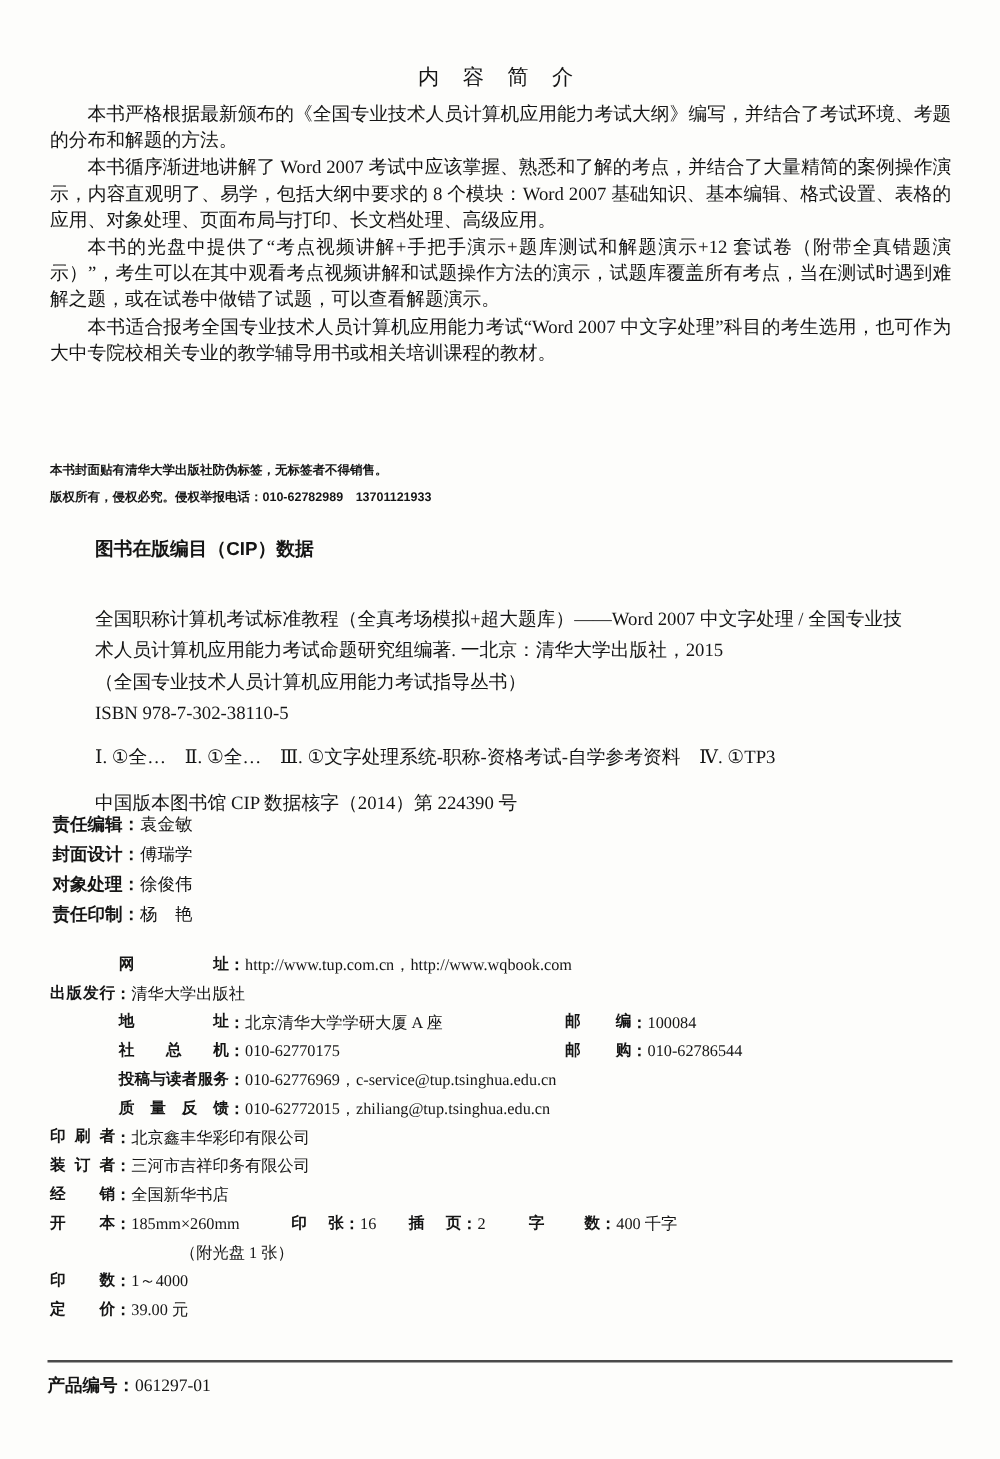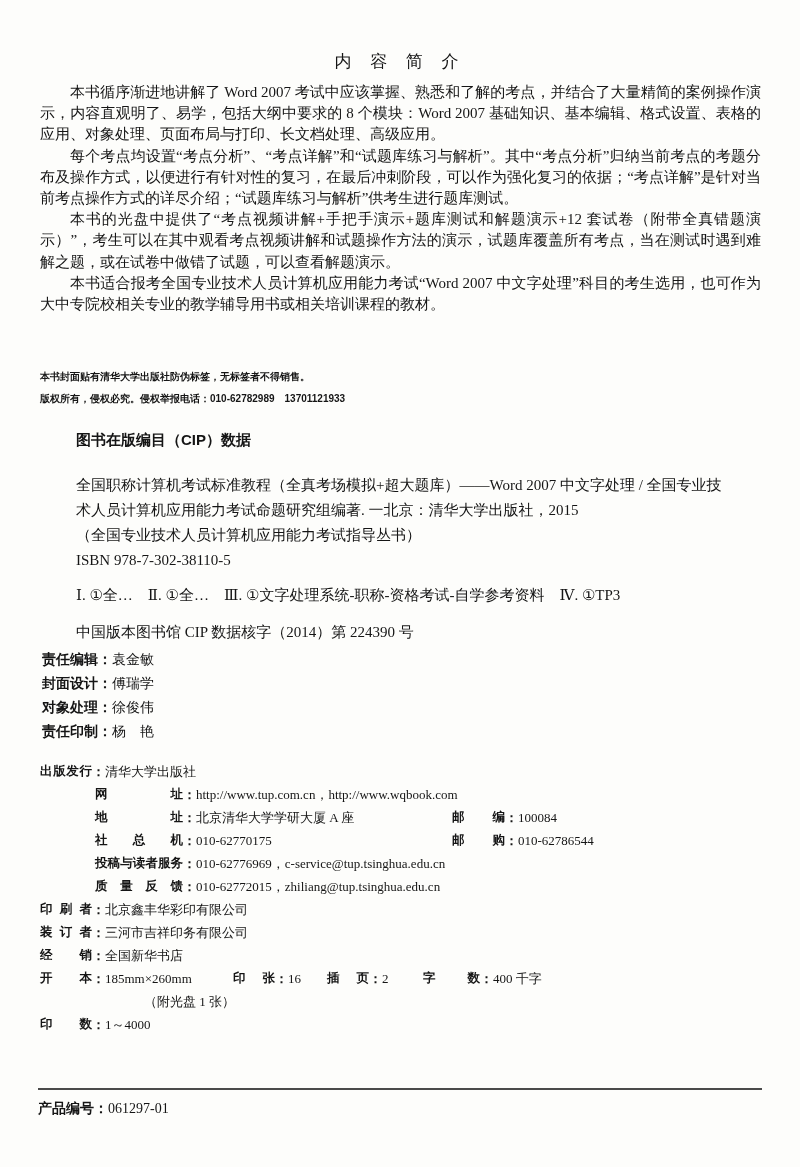--- a/index.html
+++ b/index.html
@@ -27,21 +27,21 @@
 
   .notice{position:absolute;top:366px;left:40px;width:721px;
     font-family:"Liberation Sans","DejaVu Sans",sans-serif;
     font-weight:700;font-size:10px;line-height:22px;}
   .notice p{margin:0;}
 
   .cip{position:absolute;top:430px;left:76px;width:690px;font-size:15px;}
   .cip p{margin:0;}
   .cip .cip-heading{
     font-family:"Liberation Sans","DejaVu Sans",sans-serif;
-    font-weight:700;line-height:19px;margin-bottom:24px;}
+    font-weight:700;line-height:19px;margin-bottom:35px;}
   .cip .cip-line{line-height:25px;}
   .cip .cip-cls{line-height:25px;margin-top:10px;}
   .cip .cip-rec{line-height:25px;margin-top:12px;}
 
   .staff{position:absolute;top:647px;left:42px;font-size:14px;}
   .staff .srow{height:24px;line-height:24px;white-space:nowrap;}
   .staff .slbl{font-family:"Liberation Sans","DejaVu Sans",sans-serif;font-weight:700;}
   .staff .cln{font-family:"Liberation Sans","DejaVu Sans",sans-serif;font-weight:700;}
 
   .pub{position:absolute;top:760px;left:40px;width:726px;font-size:13px;}
@@ -73,22 +73,22 @@
   .footer .cln{font-family:"Liberation Sans","DejaVu Sans",sans-serif;font-weight:700;}
 </style>
 </head>
 <body>
 
 <div class="page">
 
   <h1 class="title">内 容 简 介</h1>
 
   <section class="intro">
+    <p>本书严格根据最新颁布的《全国专业技术人员计算机应用能力考试大纲》编写，并结合了考试环境、考题的分布和解题的方法。</p>
     <p>本书循序渐进地讲解了 Word 2007 考试中应该掌握、熟悉和了解的考点，并结合了大量精简的案例操作演示，内容直观明了、易学，包括大纲中要求的 8 个模块：Word 2007 基础知识、基本编辑、格式设置、表格的应用、对象处理、页面布局与打印、长文档处理、高级应用。</p>
-    <p>每个考点均设置“考点分析”、“考点详解”和“试题库练习与解析”。其中“考点分析”归纳当前考点的考题分布及操作方式，以便进行有针对性的复习，在最后冲刺阶段，可以作为强化复习的依据；“考点详解”是针对当前考点操作方式的详尽介绍；“试题库练习与解析”供考生进行题库测试。</p>
     <p>本书的光盘中提供了“考点视频讲解+手把手演示+题库测试和解题演示+12 套试卷（附带全真错题演示）”，考生可以在其中观看考点视频讲解和试题操作方法的演示，试题库覆盖所有考点，当在测试时遇到难解之题，或在试卷中做错了试题，可以查看解题演示。</p>
     <p>本书适合报考全国专业技术人员计算机应用能力考试“Word 2007 中文字处理”科目的考生选用，也可作为大中专院校相关专业的教学辅导用书或相关培训课程的教材。</p>
   </section>
 
   <section class="notice">
     <p>本书封面贴有清华大学出版社防伪标签，无标签者不得销售。</p>
     <p>版权所有，侵权必究。侵权举报电话：010-62782989　13701121933</p>
   </section>
 
   <section class="cip">
@@ -111,24 +111,24 @@
     <div class="srow">
       <span class="slbl">对象处理</span><span class="cln">：</span><span>徐俊伟</span>
     </div>
     <div class="srow">
       <span class="slbl">责任印制</span><span class="cln">：</span><span>杨　艳</span>
     </div>
   </section>
 
   <section class="pub">
     <div class="row">
-      <span class="lbl w-main">出版发行</span><span class="cln">：</span><span>清华大学出版社</span>
+      <span class="lbl w-sub">网址</span><span class="cln">：</span><span>http://www.tup.com.cn，http://www.wqbook.com</span>
     </div>
     <div class="row">
-      <span class="lbl w-sub">网址</span><span class="cln">：</span><span>http://www.tup.com.cn，http://www.wqbook.com</span>
+      <span class="lbl w-main">出版发行</span><span class="cln">：</span><span>清华大学出版社</span>
     </div>
     <div class="row">
       <span class="lbl w-sub">地址</span><span class="cln">：</span><span>北京清华大学学研大厦 A 座</span>
       <span class="seg c2"><span class="lbl w-2">邮编</span><span class="cln">：</span><span>100084</span></span>
     </div>
     <div class="row">
       <span class="lbl w-sub">社总机</span><span class="cln">：</span><span>010-62770175</span>
       <span class="seg c2"><span class="lbl w-2">邮购</span><span class="cln">：</span><span>010-62786544</span></span>
     </div>
     <div class="row">
@@ -151,20 +151,23 @@
       <span class="seg p1"><span class="lbl w-s">印张</span><span class="cln">：</span><span>16</span></span>
       <span class="seg p2"><span class="lbl w-s">插页</span><span class="cln">：</span><span>2</span></span>
       <span class="seg p3"><span class="lbl w-m">字数</span><span class="cln">：</span><span>400 千字</span></span>
     </div>
     <div class="row">
       <span class="note-indent">（附光盘 1 张）</span>
     </div>
     <div class="row">
       <span class="lbl w-main">印数</span><span class="cln">：</span><span>1～4000</span>
     </div>
+    <div class="row">
+      <span class="lbl w-main">定价</span><span class="cln">：</span><span>39.00 元</span>
+    </div>
   </section>
 
   <div class="rule"></div>
 
   <footer class="footer">
     <span class="flbl">产品编号</span><span class="cln">：</span><span>061297-01</span>
   </footer>
 
 </div>
 

